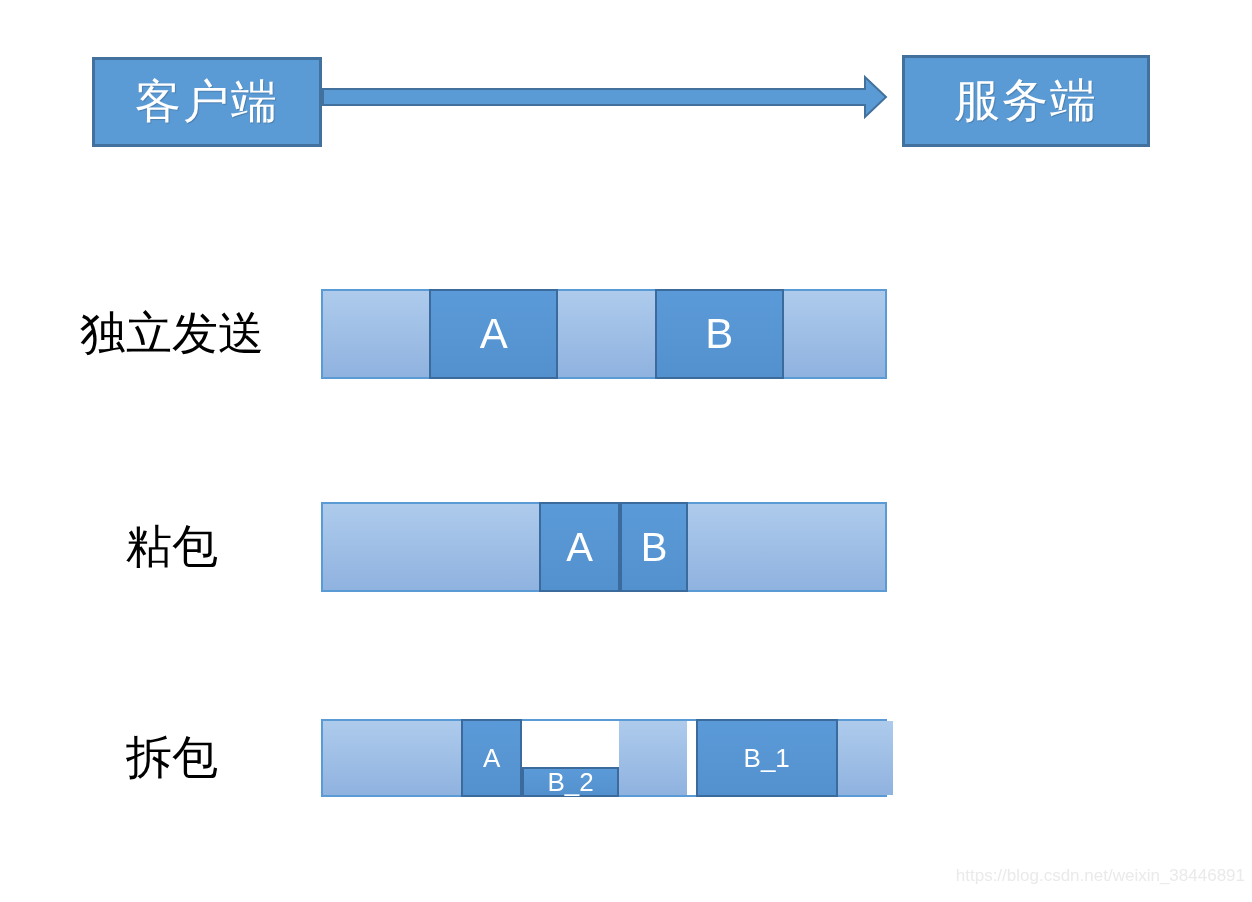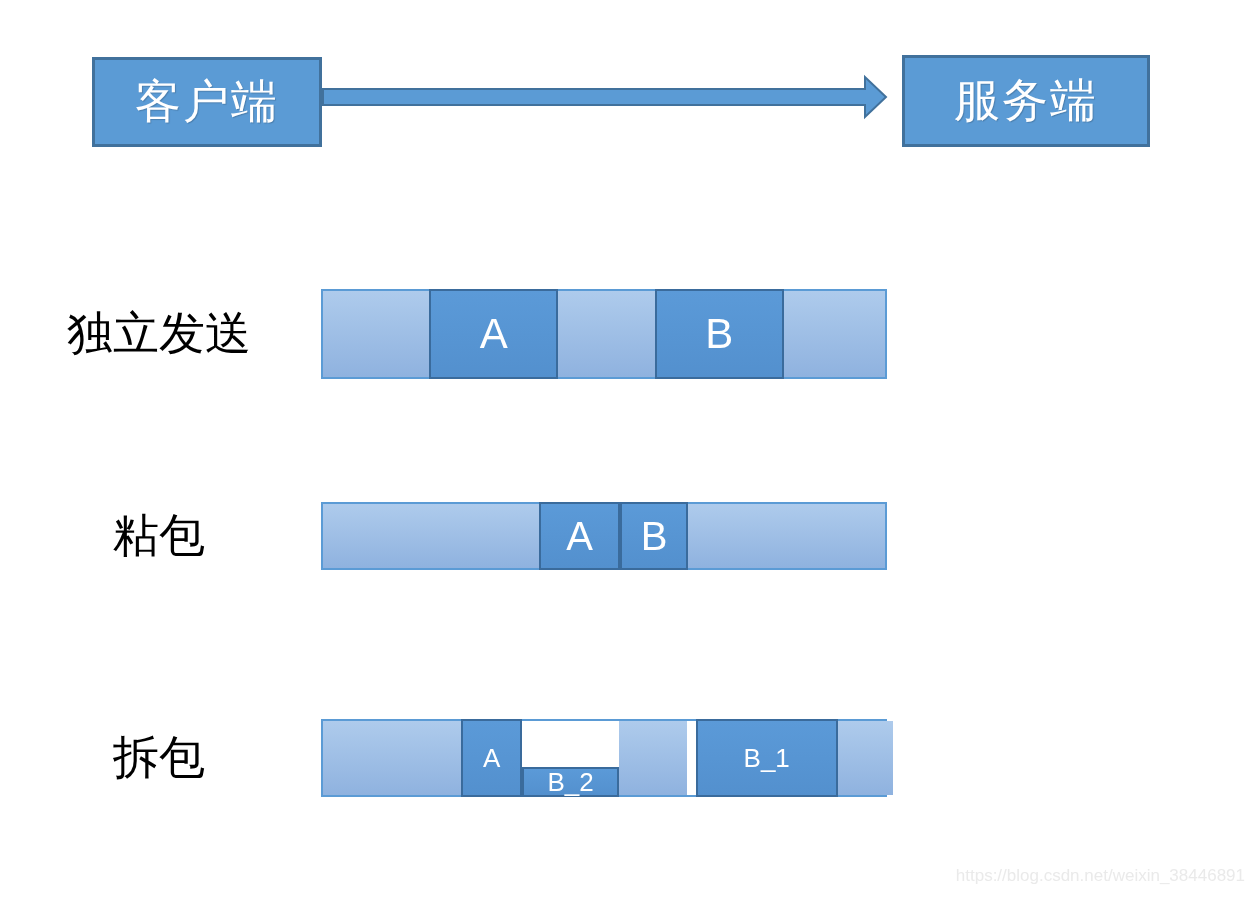--- a/index.html
+++ b/index.html
@@ -27,24 +27,24 @@
   }
   .node.client{left:92px;top:57px;width:230px;height:90px;}
   .node.server{left:887px;top:55px;width:248px;height:92px;margin-left:15px;}
   
   .arrow-svg{position:absolute;left:322px;top:74px;width:566px;height:48px;}
   .arrow-svg polygon{fill:var(--arrow-fill);stroke:var(--arrow-border);stroke-width:2;}
   
   .rows-wrap{position:absolute;inset:0;}
   .row{position:absolute;left:0;width:100%;}
   .row:nth-of-type(1){top:289px;height:90px;}
-  .row:nth-of-type(2){top:502px;height:68px;}
+  .row:nth-of-type(2){top:502px;height:90px;}
   .row:nth-of-type(3){top:719px;height:78px;}
   .row-label{
-    position:absolute;left:0;width:318px;top:50%;
+    position:absolute;left:13px;width:318px;top:50%;
     transform:translateY(-50%);
     text-align:center;
     color:var(--label-color);
     font-size:46px;
     white-space:nowrap;
   }
   .bar{
     position:absolute;left:321px;width:566px;top:0;bottom:0;
     display:flex;
     border:2px solid var(--buffer-border);

